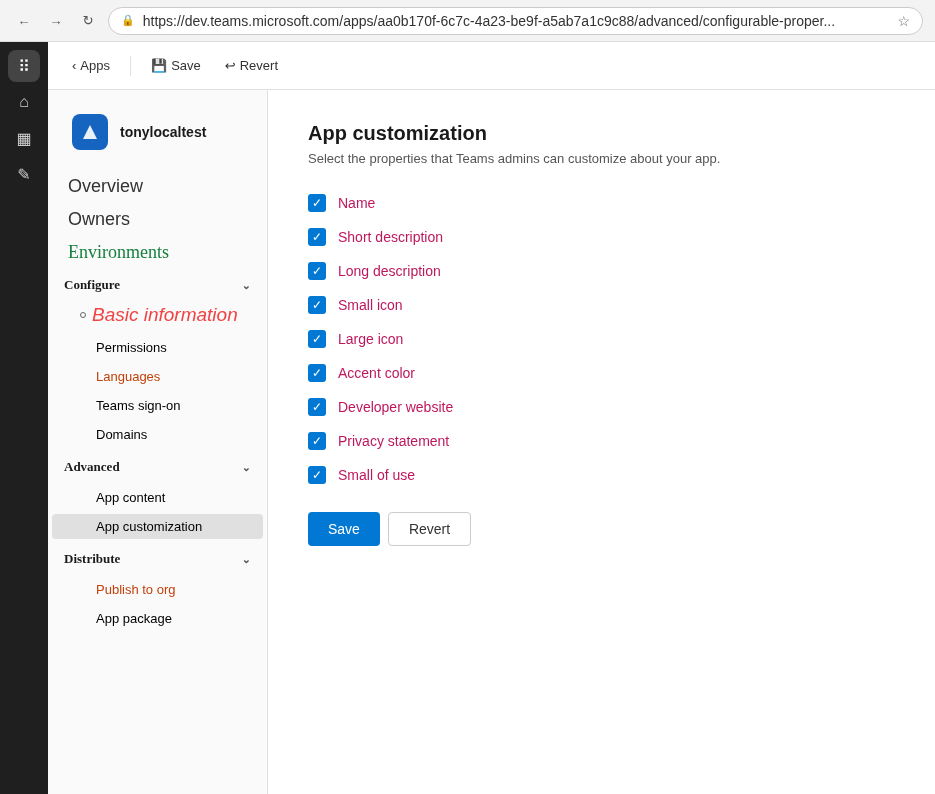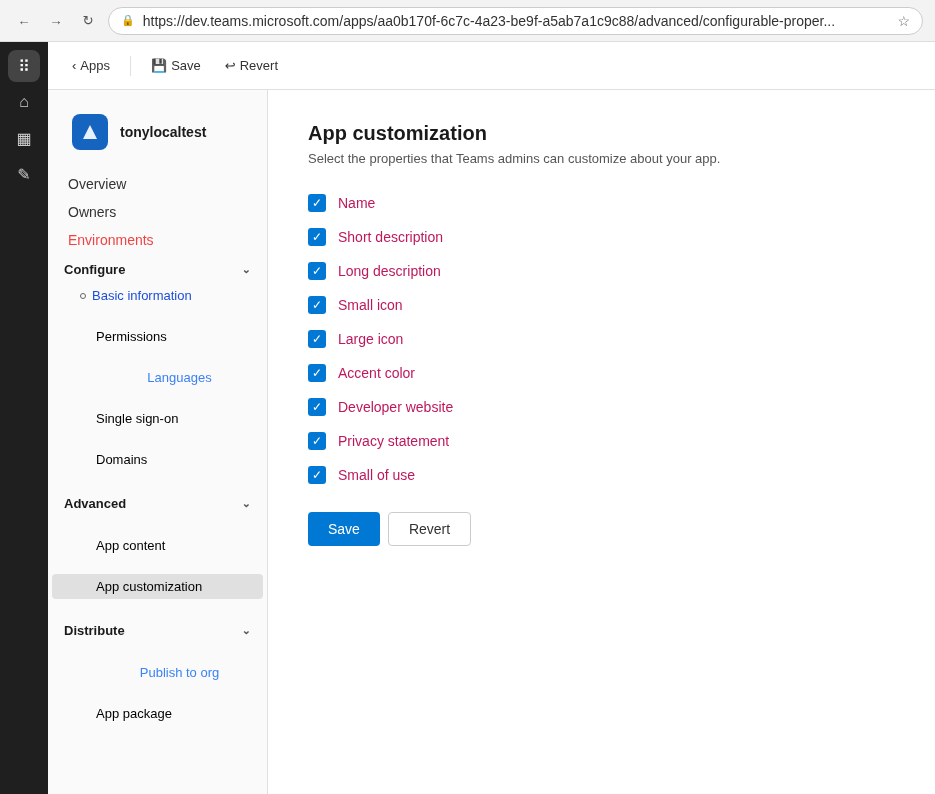--- a/index.html
+++ b/index.html
@@ -133,61 +133,63 @@
       font-weight: 600;
       color: #1a1a1a;
     }
 
     .nav-link {
       display: block;
       padding: 6px 16px;
       color: #333;
       text-decoration: none;
       cursor: pointer;
-      font-size: 14px;
+      font-size: 18px;
       border-radius: 4px;
       margin: 0 4px;
     }
-    .nav-link.orange { color: #ef4444; }
+    .nav-link.orange { color: #15803d; font-family: Liberation Serif, serif; }
 
     .nav-section-header {
       display: flex;
       align-items: center;
       justify-content: space-between;
       padding: 8px 16px 6px 16px;
       font-size: 13px;
       font-weight: 600;
       color: #1a1a1a;
       cursor: pointer;
+      font-family: Liberation Serif, serif;
     }
 
     .nav-sub-item {
       display: flex;
       align-items: center;
       gap: 6px;
       padding: 5px 16px 5px 28px;
-      color: #1d4ed8;
-      font-size: 13px;
+      color: #ef4444;
+      font-size: 19px;
       cursor: pointer;
       border-radius: 4px;
       margin: 0 4px;
+      font-style: italic;
     }
     .nav-sub-item .bullet { width: 6px; height: 6px; border-radius: 50%; border: 1.5px solid #666; flex-shrink: 0; }
 
     .nav-indent {
       padding-left: 44px;
       display: block;
       padding-top: 5px;
       padding-bottom: 5px;
       font-size: 13px;
       cursor: pointer;
       border-radius: 4px;
-      margin: 16px 4px;
-    }
-    .nav-indent.orange { color: #3b82f6; text-align: center; }
+      margin: 4px 4px;
+    }
+    .nav-indent.orange { color: #c2410c; }
 
     
     .right-panel {
       flex: 1;
       padding: 32px 40px;
       overflow-y: auto;
       background: #fff;
     }
 
     .panel-title {
@@ -316,21 +318,21 @@
         <div class="nav-section-header">
           <span>Configure</span>
           <span class="chevron-icon">⌄</span>
         </div>
         <div class="nav-sub-item">
           <span class="bullet"></span>
           <span>Basic information</span>
         </div>
         <div class="nav-indent">Permissions</div>
         <div class="nav-indent orange">Languages</div>
-        <div class="nav-indent">Single sign-on</div>
+        <div class="nav-indent">Teams sign-on</div>
         <div class="nav-indent">Domains</div>
 
         <div class="nav-section-header">
           <span>Advanced</span>
           <span class="chevron-icon">⌄</span>
         </div>
         <div class="nav-indent">App content</div>
         <div class="nav-indent active" style="background:#e0e0e0; font-weight:500;">App customization</div>
 
         <div class="nav-section-header">

